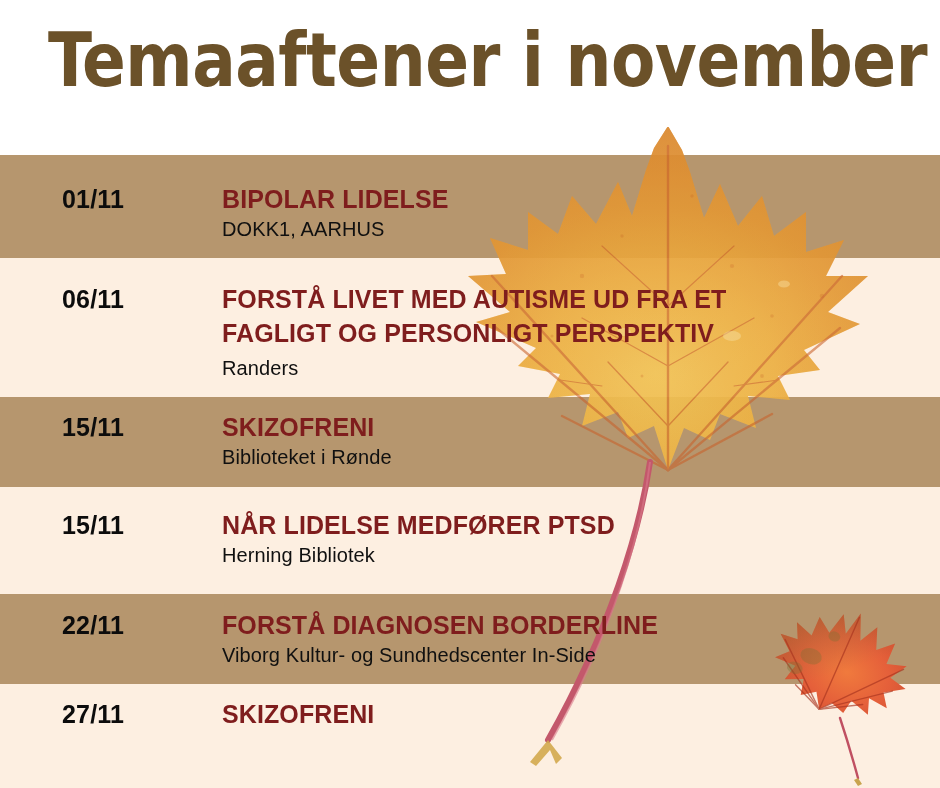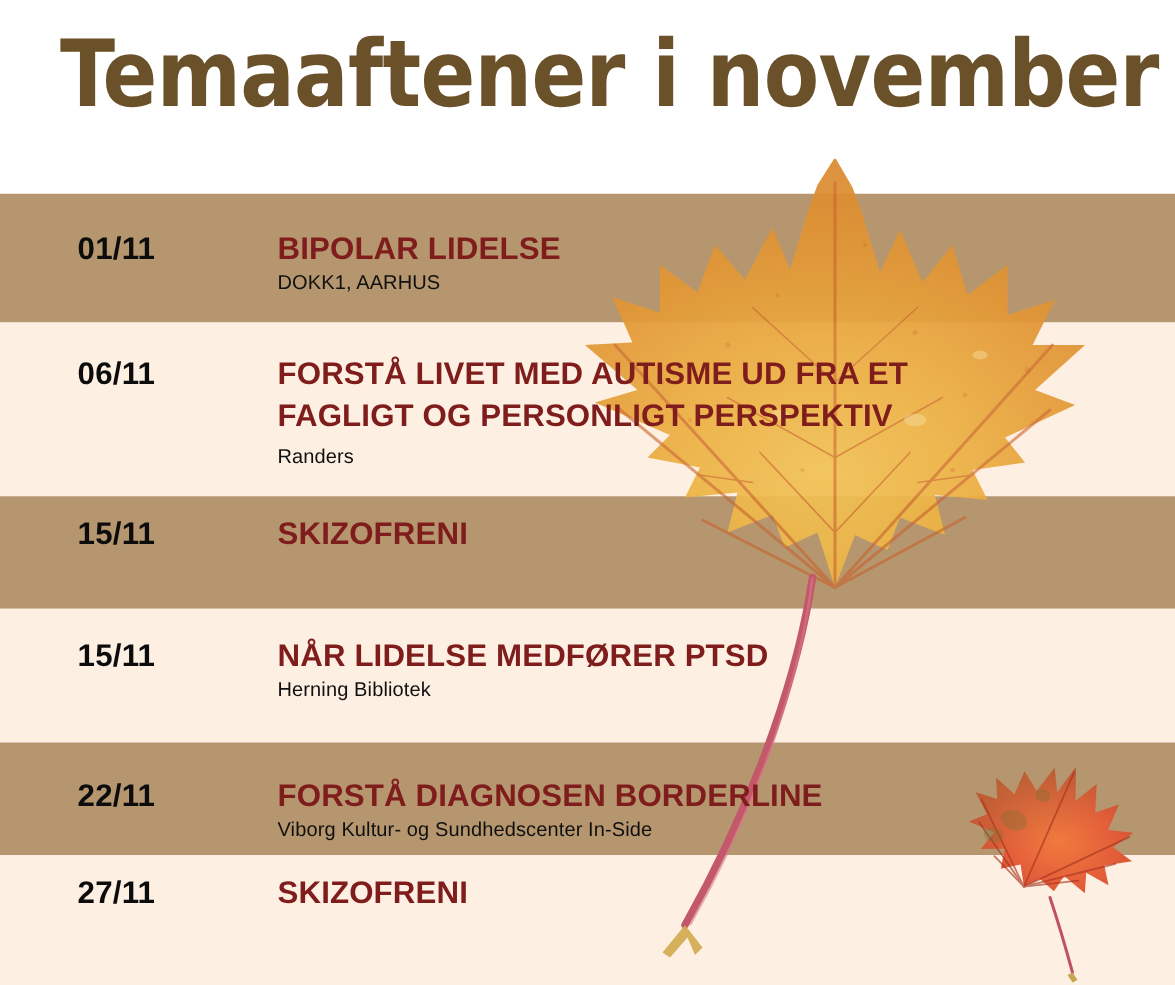--- a/index.html
+++ b/index.html
@@ -74,21 +74,21 @@
     font-weight: 700;
     color: #7f1d1d;
     letter-spacing: 0.1px;
     line-height: 1.34;
     white-space: pre-line;
     max-width: 620px;
   }
   .ev-place {
     position: absolute;
     left: 222px;
-    font-size: 16px;
+    font-size: 20px;
     font-weight: 400;
     color: #101010;
     letter-spacing: 0.1px;
     white-space: nowrap;
   }
 
   
   #big-leaf {
     position: absolute;
     left: 432px;
@@ -286,32 +286,33 @@
       <div class="ev-title" style="top:25px;">FORSTÅ LIVET MED AUTISME UD FRA ET
 FAGLIGT OG PERSONLIGT PERSPEKTIV</div>
       <div class="ev-place" style="top:99px;">Randers</div>
     </div>
   </div>
 
   <div class="row-text" style="top:397px;height:90px;">
     <div class="row-inner">
       <div class="ev-date" style="top:16px;">15/11</div>
       <div class="ev-title" style="top:14px;">SKIZOFRENI</div>
+      <div class="ev-place" style="top:49px;">Biblioteket i Rønde</div>
     </div>
   </div>
 
   <div class="row-text" style="top:487px;height:107px;">
     <div class="row-inner">
       <div class="ev-date" style="top:24px;">15/11</div>
       <div class="ev-title" style="top:22px;">NÅR LIDELSE MEDFØRER PTSD</div>
       <div class="ev-place" style="top:57px;">Herning Bibliotek</div>
     </div>
   </div>
 
-  <div class="row-text" style="top:594px;height:90px;margin-top:12px;">
+  <div class="row-text" style="top:594px;height:90px;">
     <div class="row-inner">
       <div class="ev-date" style="top:17px;">22/11</div>
       <div class="ev-title" style="top:15px;">FORSTÅ DIAGNOSEN BORDERLINE</div>
       <div class="ev-place" style="top:50px;">Viborg Kultur- og Sundhedscenter In-Side</div>
     </div>
   </div>
 
   <div class="row-text" style="top:684px;height:104px;">
     <div class="row-inner">
       <div class="ev-date" style="top:16px;">27/11</div>

